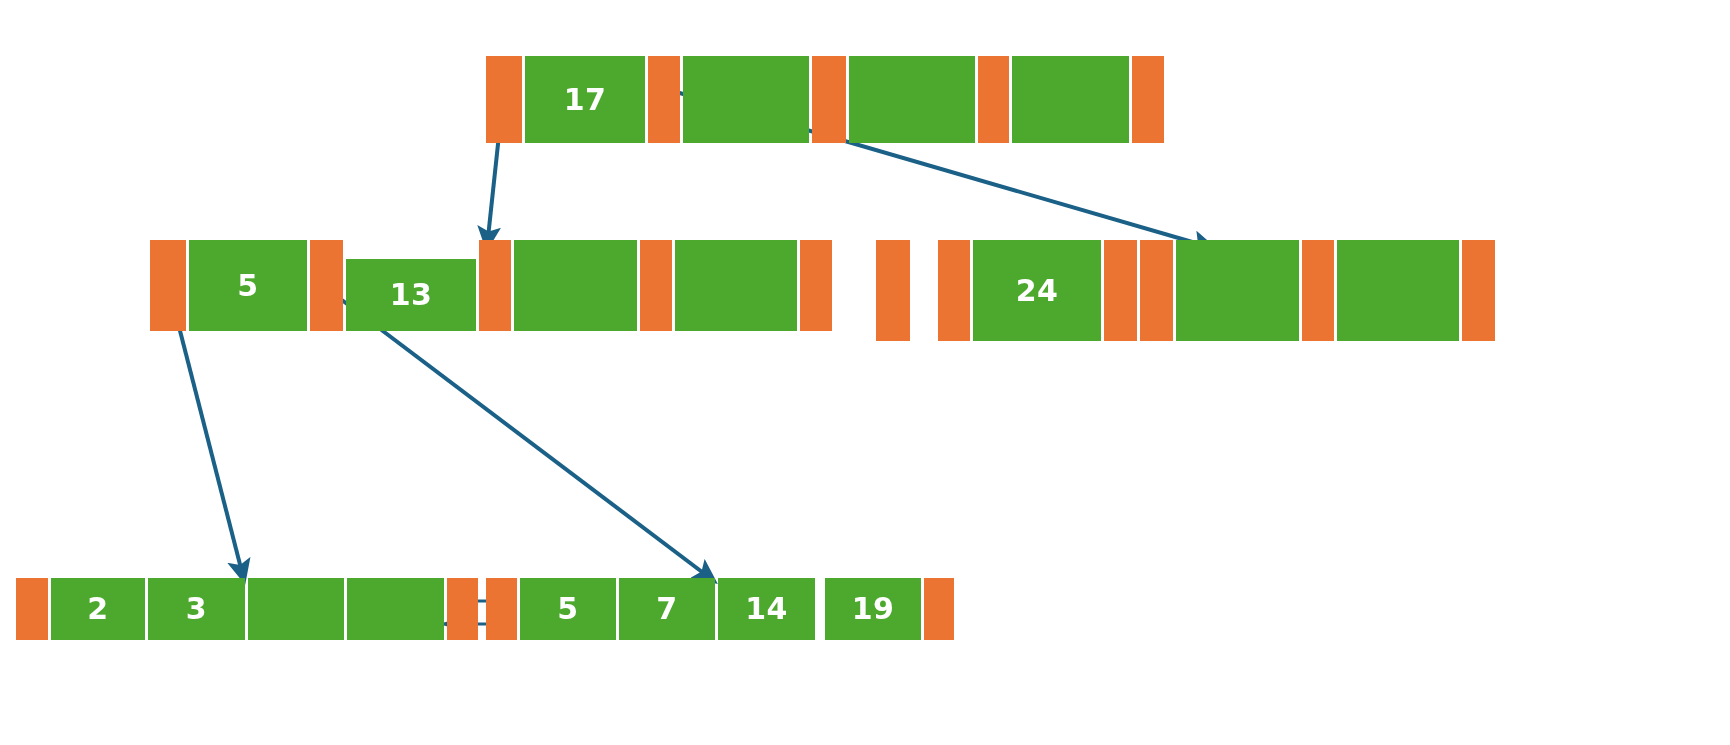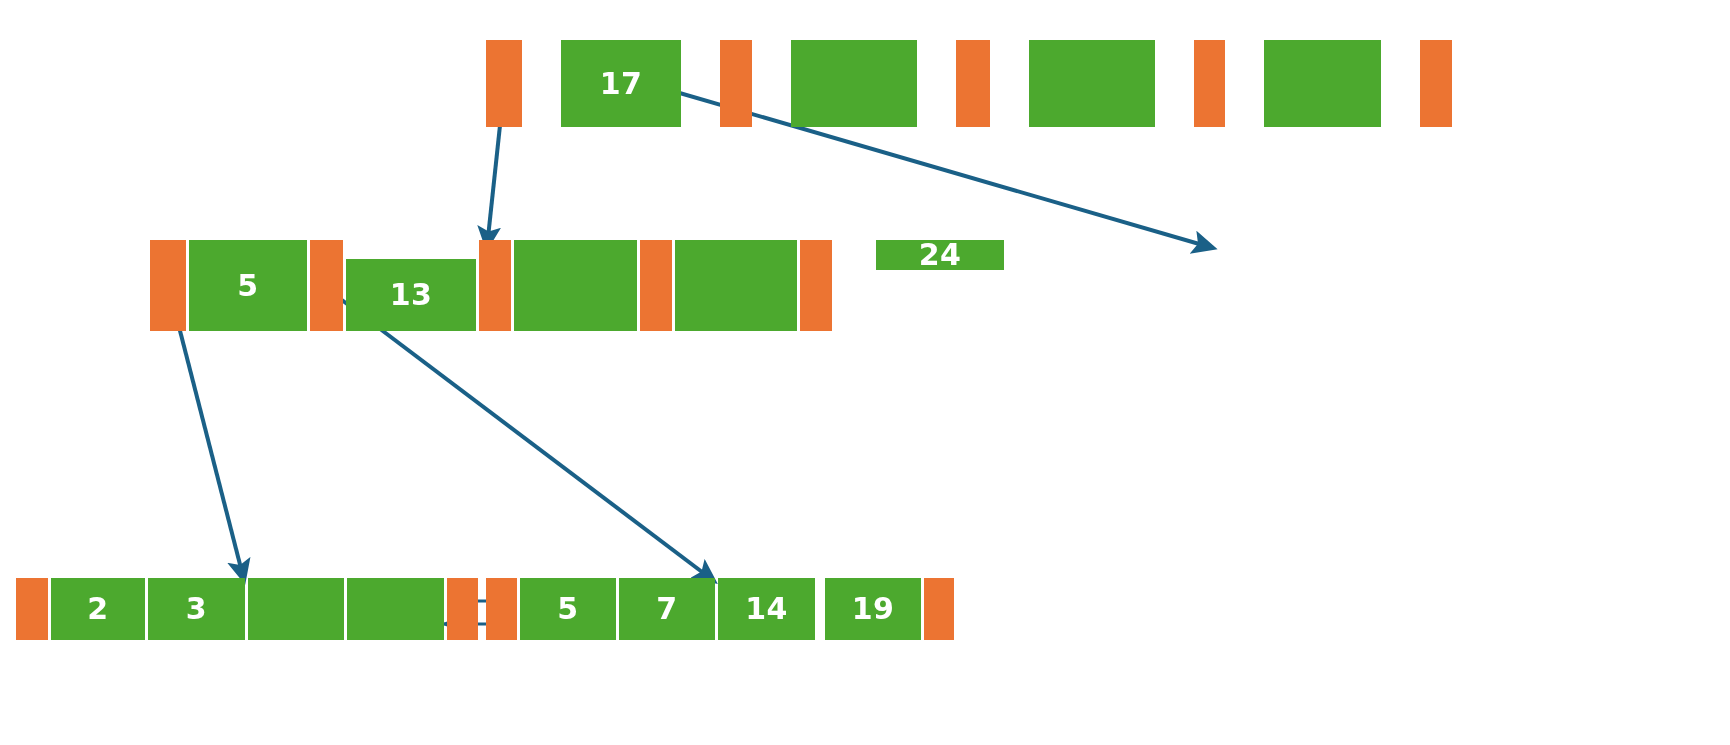--- a/index.html
+++ b/index.html
@@ -77,21 +77,21 @@
         <line x1="659" y1="87" x2="1213" y2="248" stroke="#1a6087" stroke-width="4" marker-end="url(#arrowhead)"></line>
         <line x1="168" y1="284" x2="244" y2="580" stroke="#1a6087" stroke-width="4" marker-end="url(#arrowhead)"></line>
         <line x1="322" y1="285" x2="714" y2="581" stroke="#1a6087" stroke-width="4" marker-end="url(#arrowhead)"></line>
       </g>
     <g id="sibling-lines">
         <line x1="452" y1="601" x2="511" y2="601" stroke="#1a6087" stroke-width="3" marker-end="url(#arrowhead-sm)"></line>
         <line x1="500" y1="624" x2="443" y2="624" stroke="#1a6087" stroke-width="3" marker-end="url(#arrowhead-sm)"></line>
       </g>
   </svg>
 
-  <div class="node" style="left: 486px; top: 40px; height: 87px; gap: 36px;">
+  <div class="node" style="left: 486px; top: 56px; height: 87px;">
       <div class="cell ptr" style="width: 36px; margin-right: 3px;"></div>
       <div class="cell key" style="width: 120px; margin-right: 3px;">17</div>
       <div class="cell ptr" style="width: 32px; margin-right: 3px;"></div>
       <div class="cell key empty" style="width: 126px; margin-right: 3px;"></div>
       <div class="cell ptr" style="width: 34px; margin-right: 3px;"></div>
       <div class="cell key empty" style="width: 126px; margin-right: 3px;"></div>
       <div class="cell ptr" style="width: 31px; margin-right: 3px;"></div>
       <div class="cell key empty" style="width: 117px; margin-right: 3px;"></div>
       <div class="cell ptr" style="width: 32px; margin-right: 3px;"></div>
     </div>
@@ -100,21 +100,21 @@
       <div class="cell ptr" style="width: 36px; margin-right: 3px;"></div>
       <div class="cell key" style="width: 118px; margin-right: 3px;">5</div>
       <div class="cell ptr" style="width: 33px; margin-right: 3px;"></div>
       <div class="cell key" style="width: 130px; margin-right: 3px; margin-top: 19px;">13</div>
       <div class="cell ptr" style="width: 32px; margin-right: 3px;"></div>
       <div class="cell key empty" style="width: 123px; margin-right: 3px;"></div>
       <div class="cell ptr" style="width: 32px; margin-right: 3px;"></div>
       <div class="cell key empty" style="width: 122px; margin-right: 3px;"></div>
       <div class="cell ptr" style="width: 32px; margin-right: 3px;"></div>
     </div>
-  <div class="node" style="left: 876px; top: 240px; height: 101px; flex-direction: column;">
+  <div class="node" style="left: 876px; top: 240px; height: 101px;">
       <div class="cell ptr" style="width: 34px; margin-right: 3px;"></div>
       <div class="cell gap" style="width: 22px; margin-right: 3px;"></div>
       <div class="cell ptr" style="width: 32px; margin-right: 3px;"></div>
       <div class="cell key" style="width: 128px; margin-right: 3px;">24</div>
       <div class="cell ptr" style="width: 33px; margin-right: 3px;"></div>
       <div class="cell ptr" style="width: 33px; margin-right: 3px;"></div>
       <div class="cell key empty" style="width: 123px; margin-right: 3px;"></div>
       <div class="cell ptr" style="width: 32px; margin-right: 3px;"></div>
       <div class="cell key empty" style="width: 122px; margin-right: 3px;"></div>
       <div class="cell ptr" style="width: 33px; margin-right: 3px;"></div>

